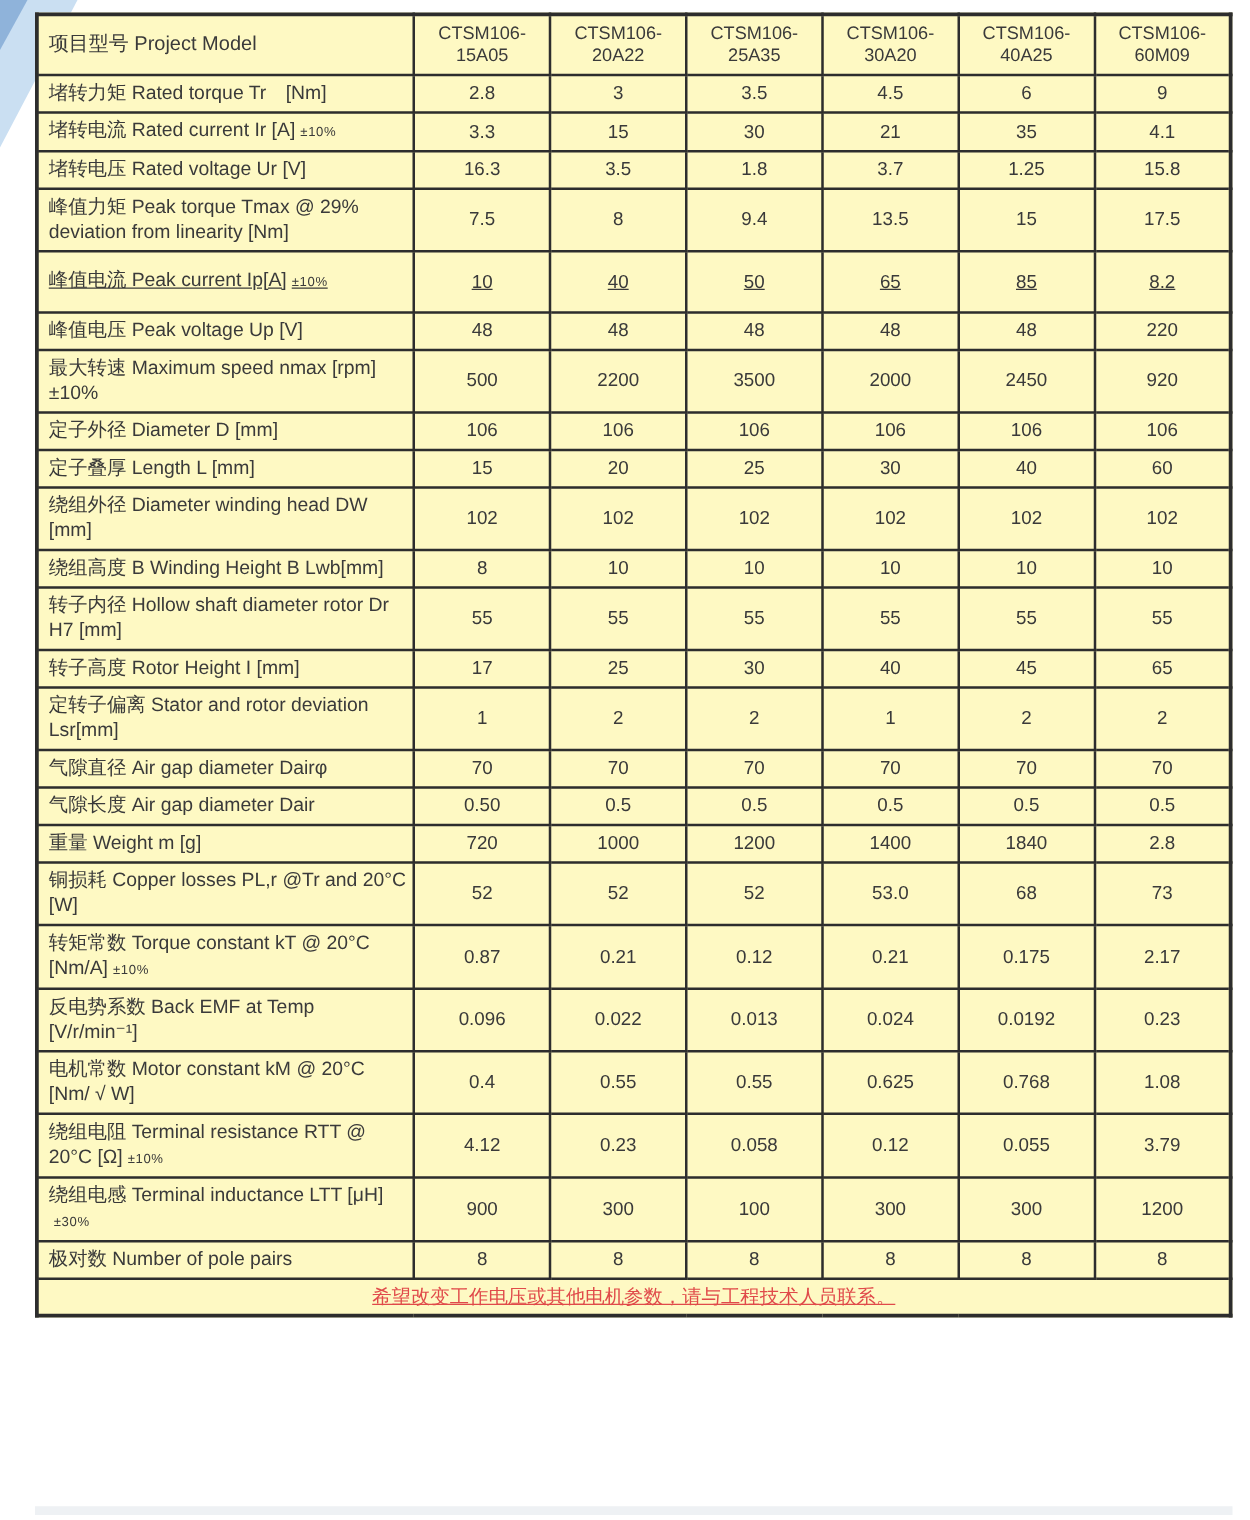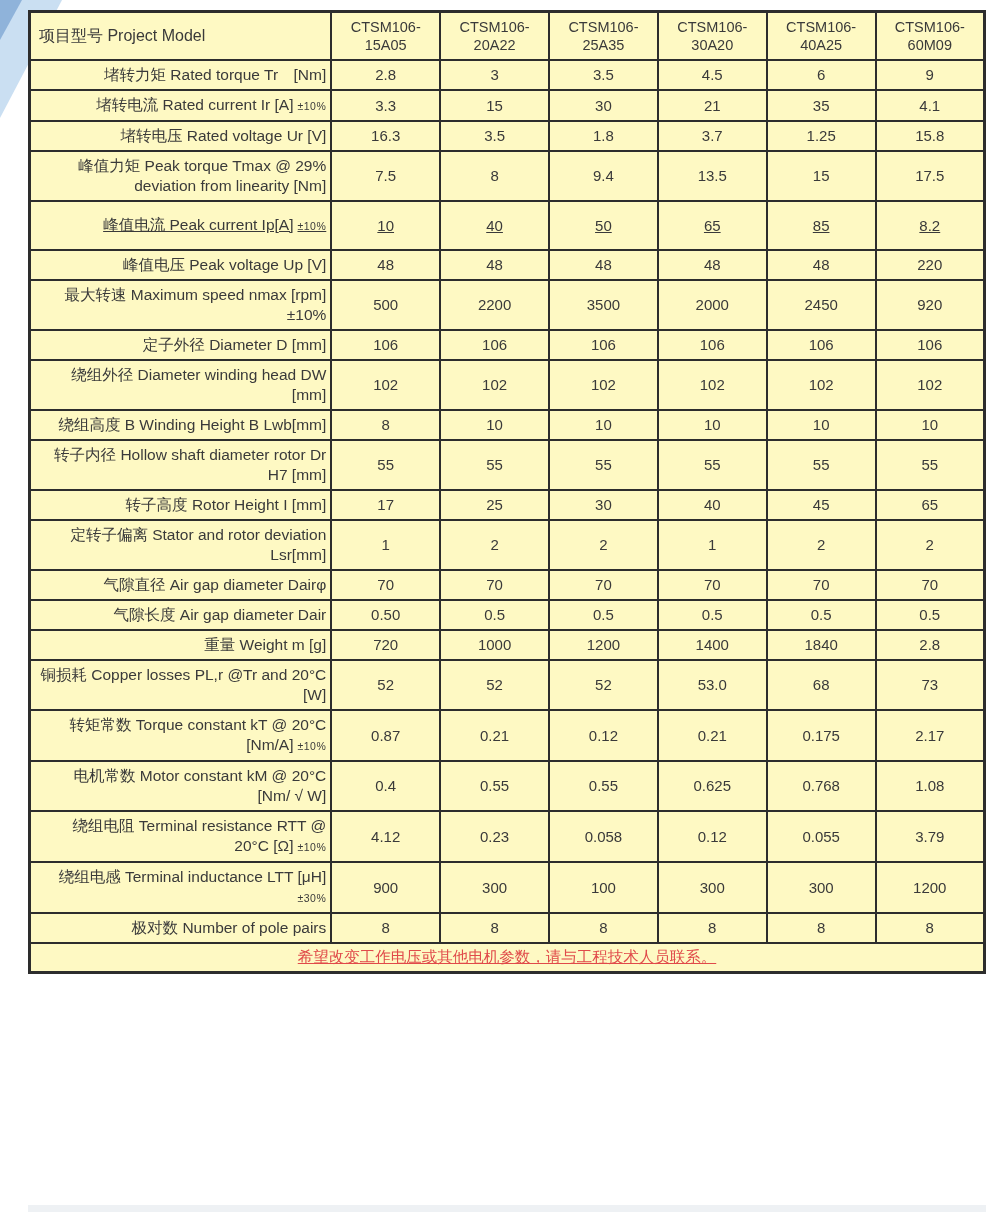--- a/index.html
+++ b/index.html
@@ -45,21 +45,21 @@
   }
   thead th.label-cell {
     text-align: left;
     font-size: 16px;
     padding-left: 8px;
   }
   thead .model-line { display: block; }
 
   tbody td { height: 27px; font-size: 15px; }
   td.label-cell {
-    text-align: right;
+    text-align: left;
     padding: 4px 4px 4px 8px;
     line-height: 20px;
     font-size: 15.5px;
   }
   td.val { text-align: center; }
 
   .note { font-size: 10.5px; margin-left: 4px; letter-spacing: 0.5px; }
 
   
   tbody tr:nth-child(5) td { height: 49px; text-decoration: underline; }
@@ -197,20 +197,29 @@
           <tr>
             <td class="label-cell"><span>定子外径 Diameter D [mm]</span></td>
             <td class="val">106</td>
             <td class="val">106</td>
             <td class="val">106</td>
             <td class="val">106</td>
             <td class="val">106</td>
             <td class="val">106</td>
           </tr>
           <tr>
+            <td class="label-cell"><span>定子叠厚 Length L [mm]</span></td>
+            <td class="val">15</td>
+            <td class="val">20</td>
+            <td class="val">25</td>
+            <td class="val">30</td>
+            <td class="val">40</td>
+            <td class="val">60</td>
+          </tr>
+          <tr>
             <td class="label-cell"><span>绕组外径 Diameter winding head DW [mm]</span></td>
             <td class="val">102</td>
             <td class="val">102</td>
             <td class="val">102</td>
             <td class="val">102</td>
             <td class="val">102</td>
             <td class="val">102</td>
           </tr>
           <tr>
             <td class="label-cell"><span>绕组高度 B Winding Height B Lwb[mm]</span></td>
@@ -285,20 +294,29 @@
             <td class="val">73</td>
           </tr>
           <tr>
             <td class="label-cell"><span>转矩常数 Torque constant kT @ 20°C [Nm/A]</span><span class="note">±10%</span></td>
             <td class="val">0.87</td>
             <td class="val">0.21</td>
             <td class="val">0.12</td>
             <td class="val">0.21</td>
             <td class="val">0.175</td>
             <td class="val">2.17</td>
+          </tr>
+          <tr>
+            <td class="label-cell"><span>反电势系数 Back EMF at Temp [V/r/min⁻¹]</span></td>
+            <td class="val">0.096</td>
+            <td class="val">0.022</td>
+            <td class="val">0.013</td>
+            <td class="val">0.024</td>
+            <td class="val">0.0192</td>
+            <td class="val">0.23</td>
           </tr>
           <tr>
             <td class="label-cell"><span>电机常数 Motor constant kM @ 20°C [Nm/ √ W]</span></td>
             <td class="val">0.4</td>
             <td class="val">0.55</td>
             <td class="val">0.55</td>
             <td class="val">0.625</td>
             <td class="val">0.768</td>
             <td class="val">1.08</td>
           </tr>

